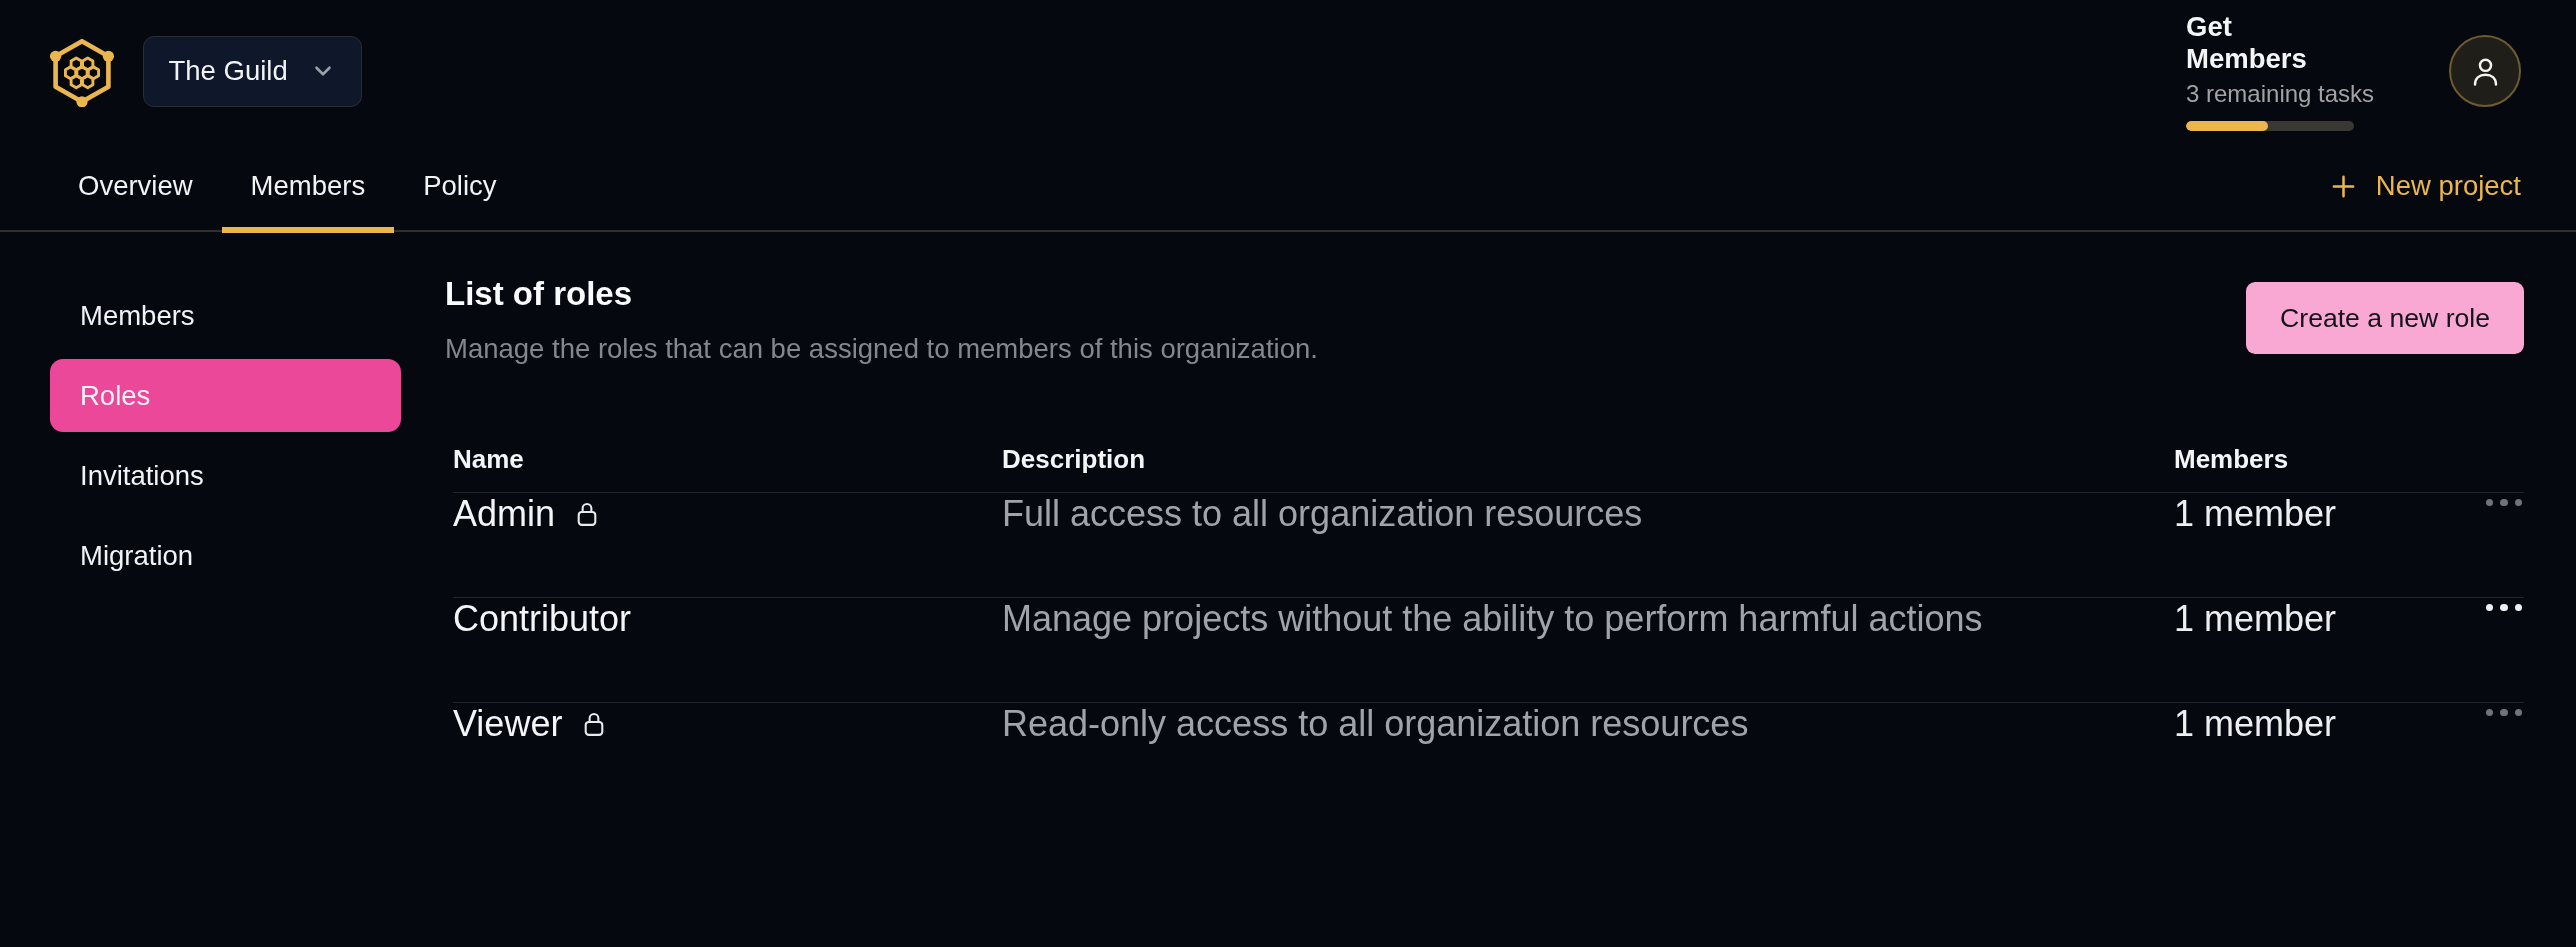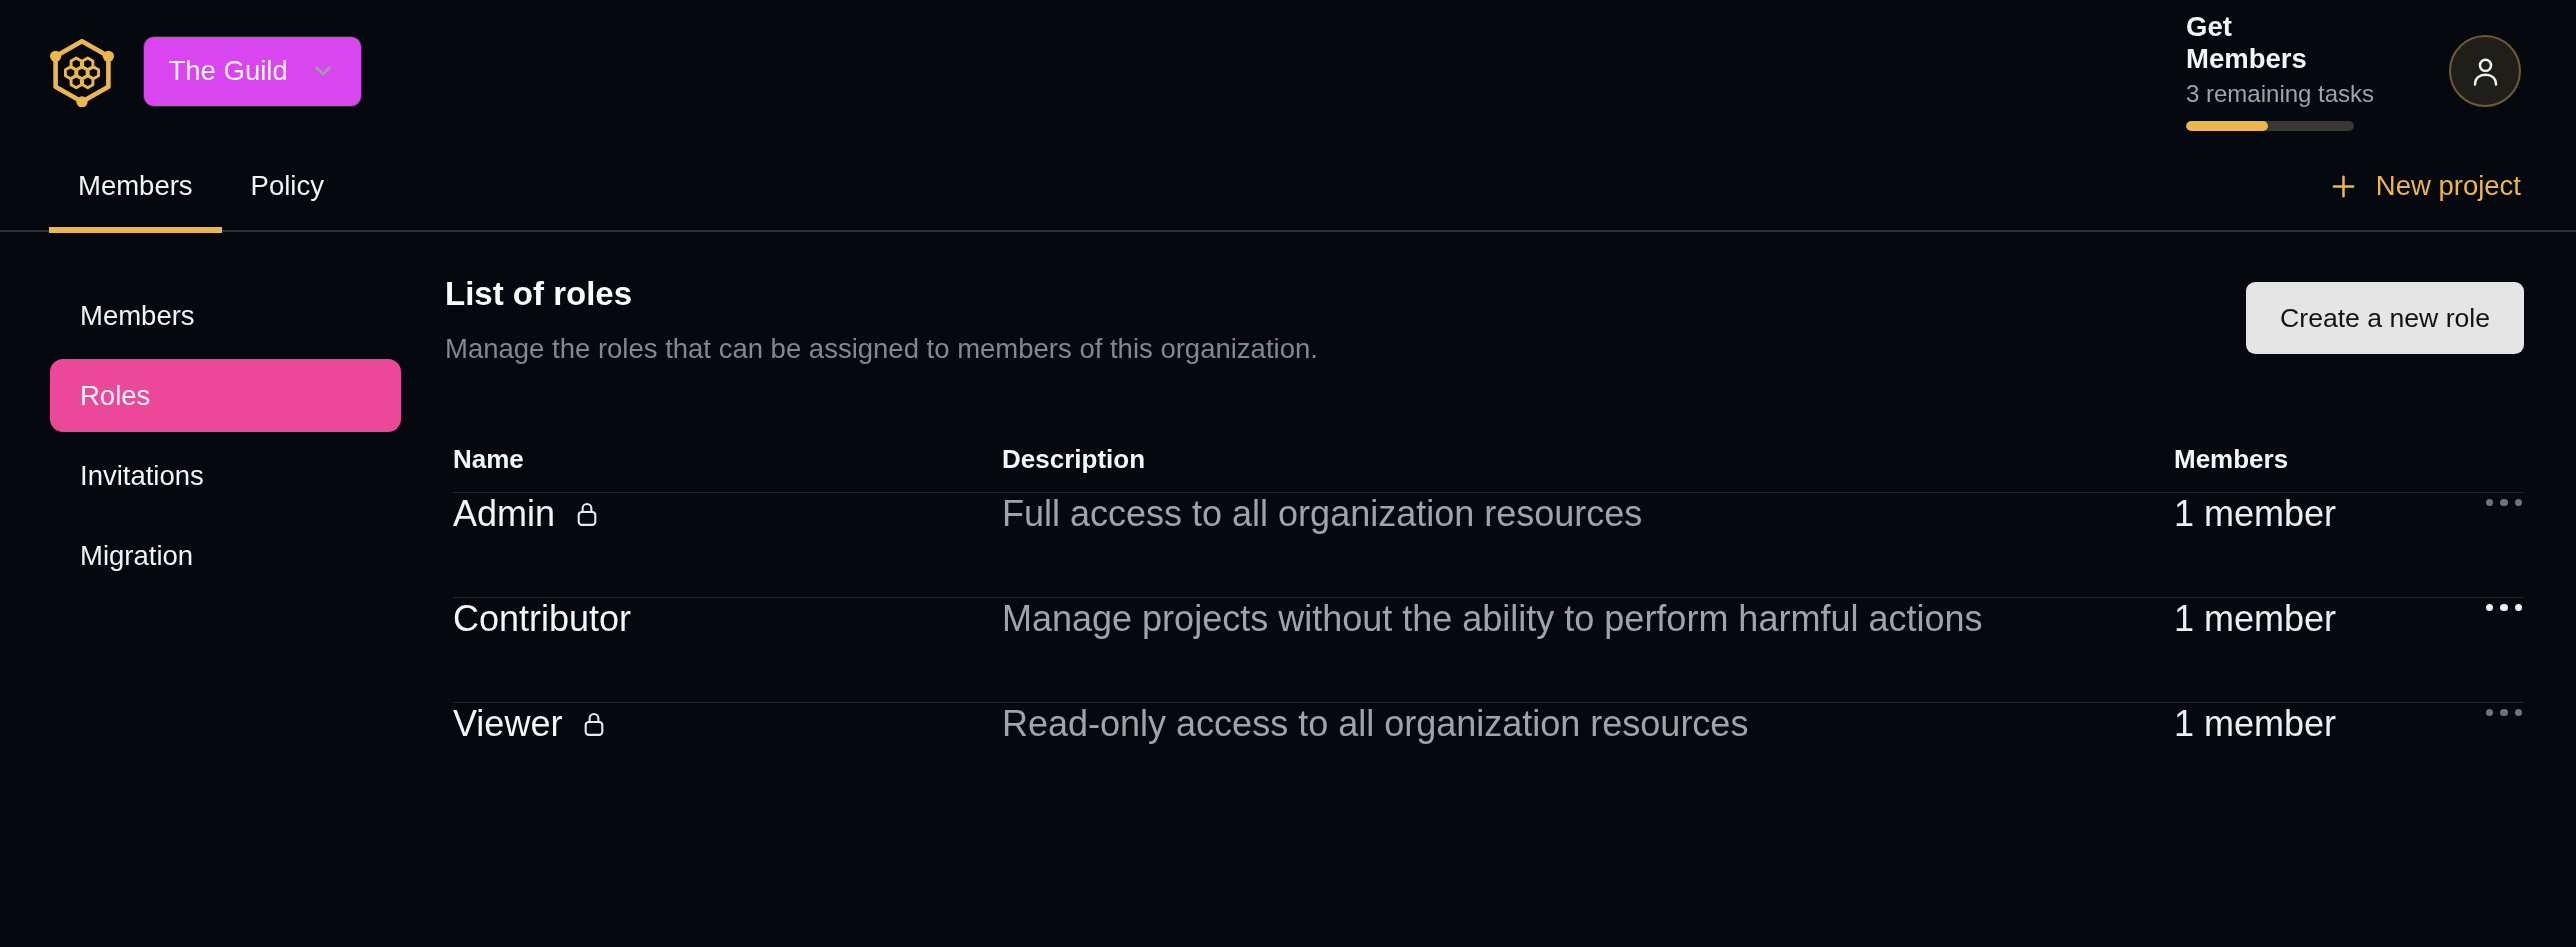--- a/index.html
+++ b/index.html
@@ -9,21 +9,21 @@
     color:#eceef0;
     font-family:"Liberation Sans","DejaVu Sans",sans-serif;
     overflow:hidden;
   }
 
   
   .header { height:142px; display:flex; align-items:center; padding:0 55px 0 49px; }
   .logo { width:66px; height:71px; flex-shrink:0; }
   .org-btn {
     margin-left:27.5px; height:71px; display:flex; align-items:center; gap:22px;
-    padding:0 25px; background:#d946ef; border:1.8px solid #2b2d33; border-radius:11px;
+    padding:0 25px; background:#0f172a; border:1.8px solid #2b2d33; border-radius:11px;
     font-size:27.5px; color:#f2f3f5; cursor:pointer;
   }
   .chev { width:26px; height:26px; }
   .spacer { flex:1; }
   .get-started { width:174px; }
   .gs-title { font-size:27.5px; font-weight:600; color:#f4f5f7; }
   .gs-sub { margin-top:5.5px; font-size:24px; color:#a3a3a3; white-space:nowrap;text-align:right; }
   .progress { margin-top:13px; width:168px; height:10px; border-radius:5.5px; background:#3a3832; overflow:hidden; }
   .progress-fill { height:100%; border-radius:5.5px; background:#ecb64f; }
   .avatar {
@@ -58,21 +58,21 @@
     width:351px; height:73px; display:flex; align-items:center; padding-left:30px;
     border-radius:13px; font-size:27.5px; color:#f2f3f5; margin-bottom:7.3px; cursor:pointer;
   }
   .side-item.active { background:#ec4899; }
 
   .main { flex:1; padding:43px 52px 0 44px; }
   .main-header { display:flex; justify-content:space-between; align-items:flex-start; }
   .page-title { font-size:33px; font-weight:700; color:#fafbfc; }
   .page-sub { margin-top:20px; font-size:27.5px; color:#83878e; }
   .create-btn {
-    margin-top:7.3px; height:72px; padding:0 34px; background:#e5e5e5; color:#12141a;
+    margin-top:7.3px; height:72px; padding:0 34px; background:#f9a8d4; color:#12141a;
     border:none; border-radius:9.2px; font-size:26.6px; font-weight:500;
     font-family:inherit; cursor:pointer; white-space:nowrap;
   }
 
   
   .table { margin-top:62px;margin-left:8px; }
   .thead { display:flex; align-items:center; height:65px; font-size:26px; font-weight:700; color:#f4f5f7; }
   .col-name { width:549px; display:flex; align-items:center; }
   .col-desc { flex:1; }
   .col-members { width:281px; }
@@ -129,20 +129,23 @@
 
   <div class="avatar">
     <svg viewBox="0 0 24 24" aria-hidden="true">
       <circle cx="12" cy="8" r="3.6" stroke="#f2f3f5" stroke-width="1.6" fill="none"></circle>
       <path d="M5.2 20.5 c0-4.2 3-6.4 6.8-6.4 s6.8 2.2 6.8 6.4" stroke="#f2f3f5" stroke-width="1.6" fill="none" stroke-linecap="round"></path>
     </svg>
   </div>
 </div>
 
 <div class="tabbar">
+  <div class="tab">
+    <span>Overview</span>
+  </div>
   <div class="tab active">
     <span>Members</span>
   </div>
   <div class="tab">
     <span>Policy</span>
   </div>
 
   <div class="new-project">
     <svg class="plus" viewBox="0 0 30 30" aria-hidden="true">
       <path d="M15 5 V25 M5 15 H25" stroke="#ecb64f" stroke-width="2.6" stroke-linecap="round"></path>

